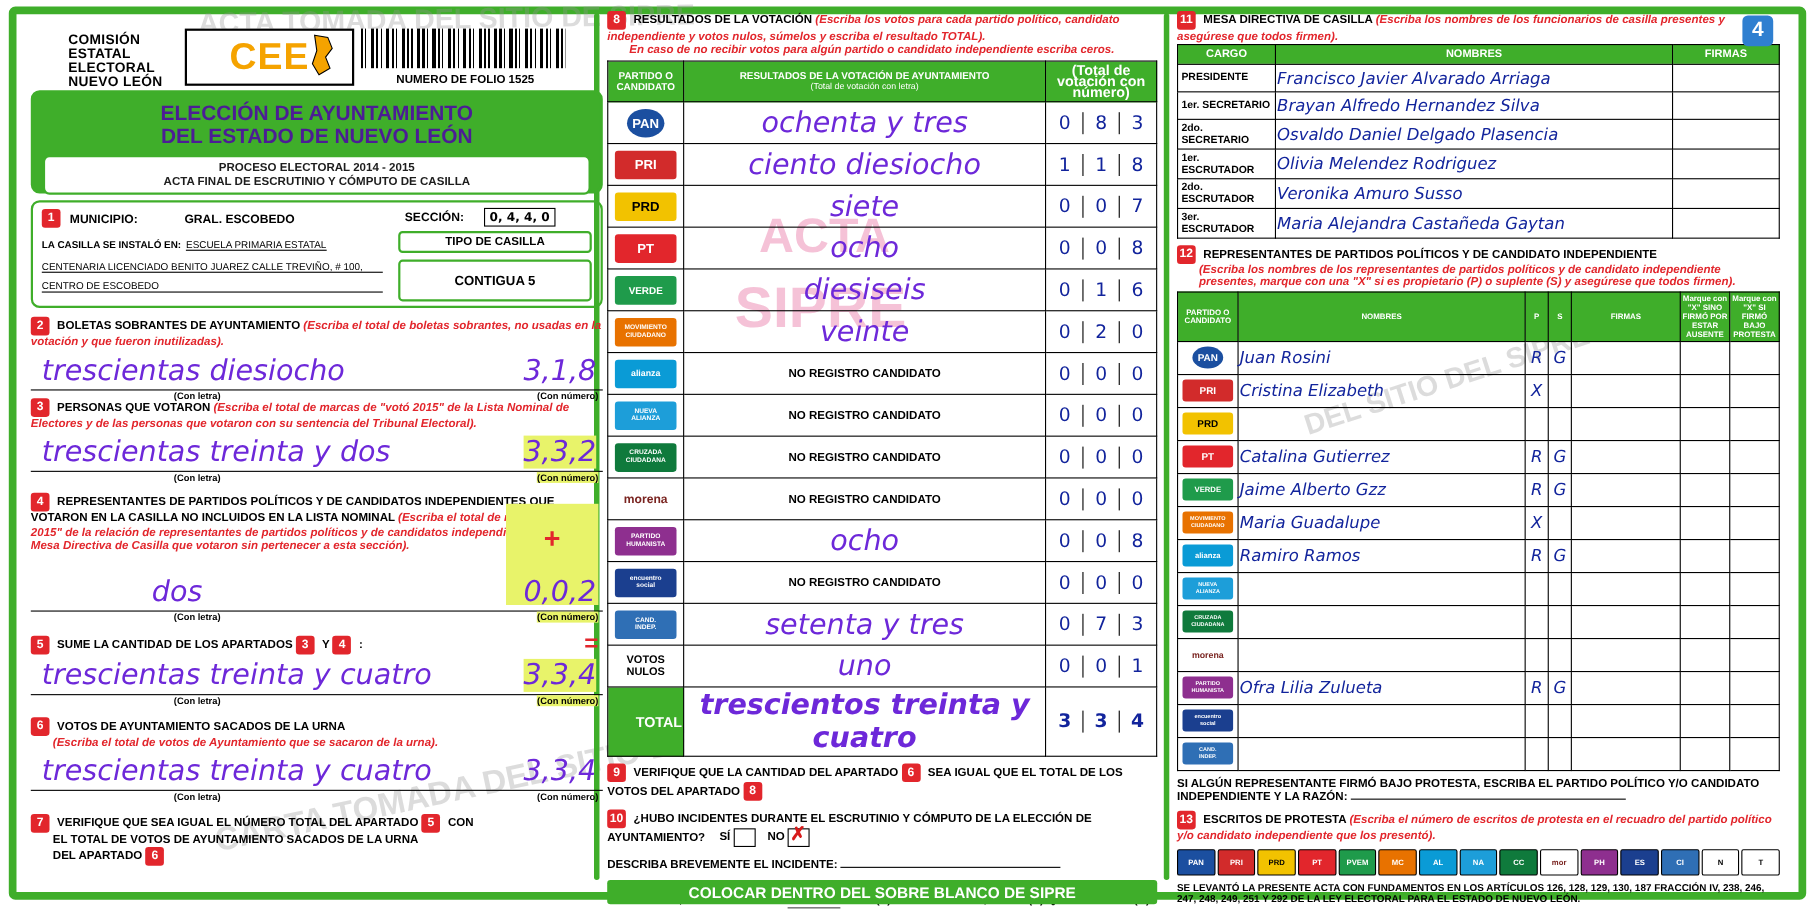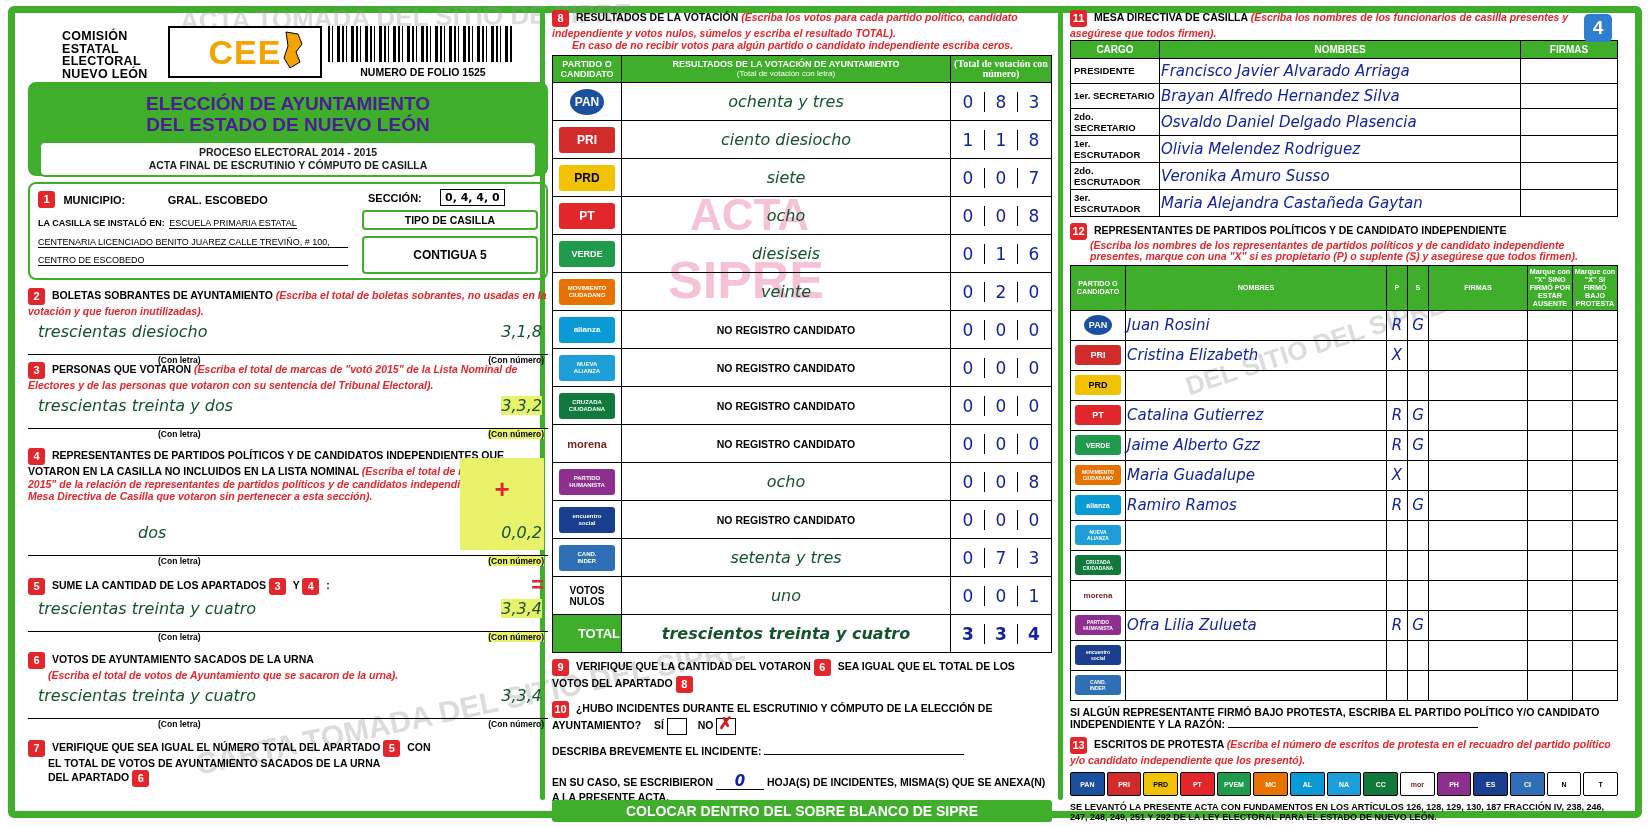--- a/index.html
+++ b/index.html
@@ -48,21 +48,21 @@
     background:repeating-linear-gradient(90deg,#000 0 2px,#fff 2px 4px,#000 4px 5px,#fff 5px 9px,#000 9px 12px,#fff 12px 14px);}
   .folio{position:absolute;left:300px;top:44px;width:190px;text-align:center;font-size:10.5px;font-weight:bold;}
 
   .titlebox{position:absolute;left:14px;top:72px;width:520px;height:94px;border:3px solid #3fae2a;border-radius:8px;
     background:#3fae2a;box-sizing:border-box;}
   .titlebox .t1{color:#4c1d95;text-align:center;font-weight:bold;font-size:19px;margin-top:8px;line-height:21px;}
   .titlebox .sub{margin:6px 8px 0 8px;background:#ffffff;border:2px solid #3fae2a;border-radius:6px;padding:3px 0;text-align:center;}
   .titlebox .sub div{font-size:10.5px;font-weight:bold;color:#1d1d1d;line-height:13px;}
 
   .sec1{position:absolute;left:14px;top:172px;width:520px;height:98px;border:2px solid #3fae2a;border-radius:8px;box-sizing:border-box;padding:6px 8px;}
-  .hw{font-family:"DejaVu Sans", sans-serif;color:#14532d;font-size:16px;font-style:italic;}
+  .hw{font-family:"DejaVu Sans", sans-serif;color:#6d28d9;font-size:26px;font-style:italic;}
   .hw-s{font-family:"DejaVu Sans", sans-serif;color:#12249c;font-size:15px;font-style:italic;}
   .print{font-size:11px;font-weight:bold;}
   .uline{border-bottom:1.3px solid #000;}
 
   .digitbox{display:inline-block;border:1.5px solid #000;padding:1px 4px;font-family:"DejaVu Sans",sans-serif;}
   .tipo{position:absolute;right:8px;top:26px;width:176px;text-align:center;}
   .tipo .lbl{border:2px solid #3fae2a;border-radius:4px;font-size:10.5px;font-weight:bold;padding:2px 0;}
   .tipo .val{border:2px solid #3fae2a;border-radius:4px;font-size:12px;font-weight:bold;padding:10px 0;margin-top:6px;}
 
   .block{position:absolute;left:14px;width:520px;box-sizing:border-box;}
@@ -291,21 +291,21 @@
     </div>
 
     <table class="vtab" style="margin-top:4px;">
       <tbody>
           <tr class="hdrow">
         <th style="width:64px;">PARTIDO O CANDIDATO</th>
         <th>
           <div>RESULTADOS DE LA VOTACIÓN DE AYUNTAMIENTO</div>
           <div style="font-weight:normal;font-size:8px;">(Total de votación con letra)</div>
         </th>
-        <th style="width:96px;font-size:10px;font-family:Liberation Serif, serif;">(Total de votación con número)</th>
+        <th style="width:96px;font-size:13px;">(Total de votación con número)</th>
       </tr>
 
       <tr>
         <td class="plogo">
               <div class="ptile" style="background:#1b4fa0;border-radius:50%;width:34px;height:26px;">PAN</div>
             </td>
         <td class="vletter"><span class="hw">ochenta y tres</span></td>
         <td class="vnum">
               <div class="cells">
                 <span>0</span>
@@ -490,21 +490,21 @@
                 <span>3</span>
                 <span>4</span>
               </div>
             </td>
       </tr>
     </tbody>
       </table>
 
     <div class="blk-hd" style="margin-top:6px;">
       <span class="num">9</span>
-      <span>VERIFIQUE QUE LA CANTIDAD DEL VOTARON</span>
+      <span>VERIFIQUE QUE LA CANTIDAD DEL APARTADO</span>
       <span class="num">6</span>
       <span>SEA IGUAL QUE EL TOTAL DE LOS VOTOS DEL APARTADO</span>
       <span class="num">8</span>
     </div>
 
     <div class="blk-hd" style="margin-top:8px;position:relative;">
       <span class="num">10</span>
       <span>¿HUBO INCIDENTES DURANTE EL ESCRUTINIO Y CÓMPUTO DE LA ELECCIÓN DE AYUNTAMIENTO?</span>
       <span style="margin-left:10px;">SÍ</span>
       <span class="chk"></span>

